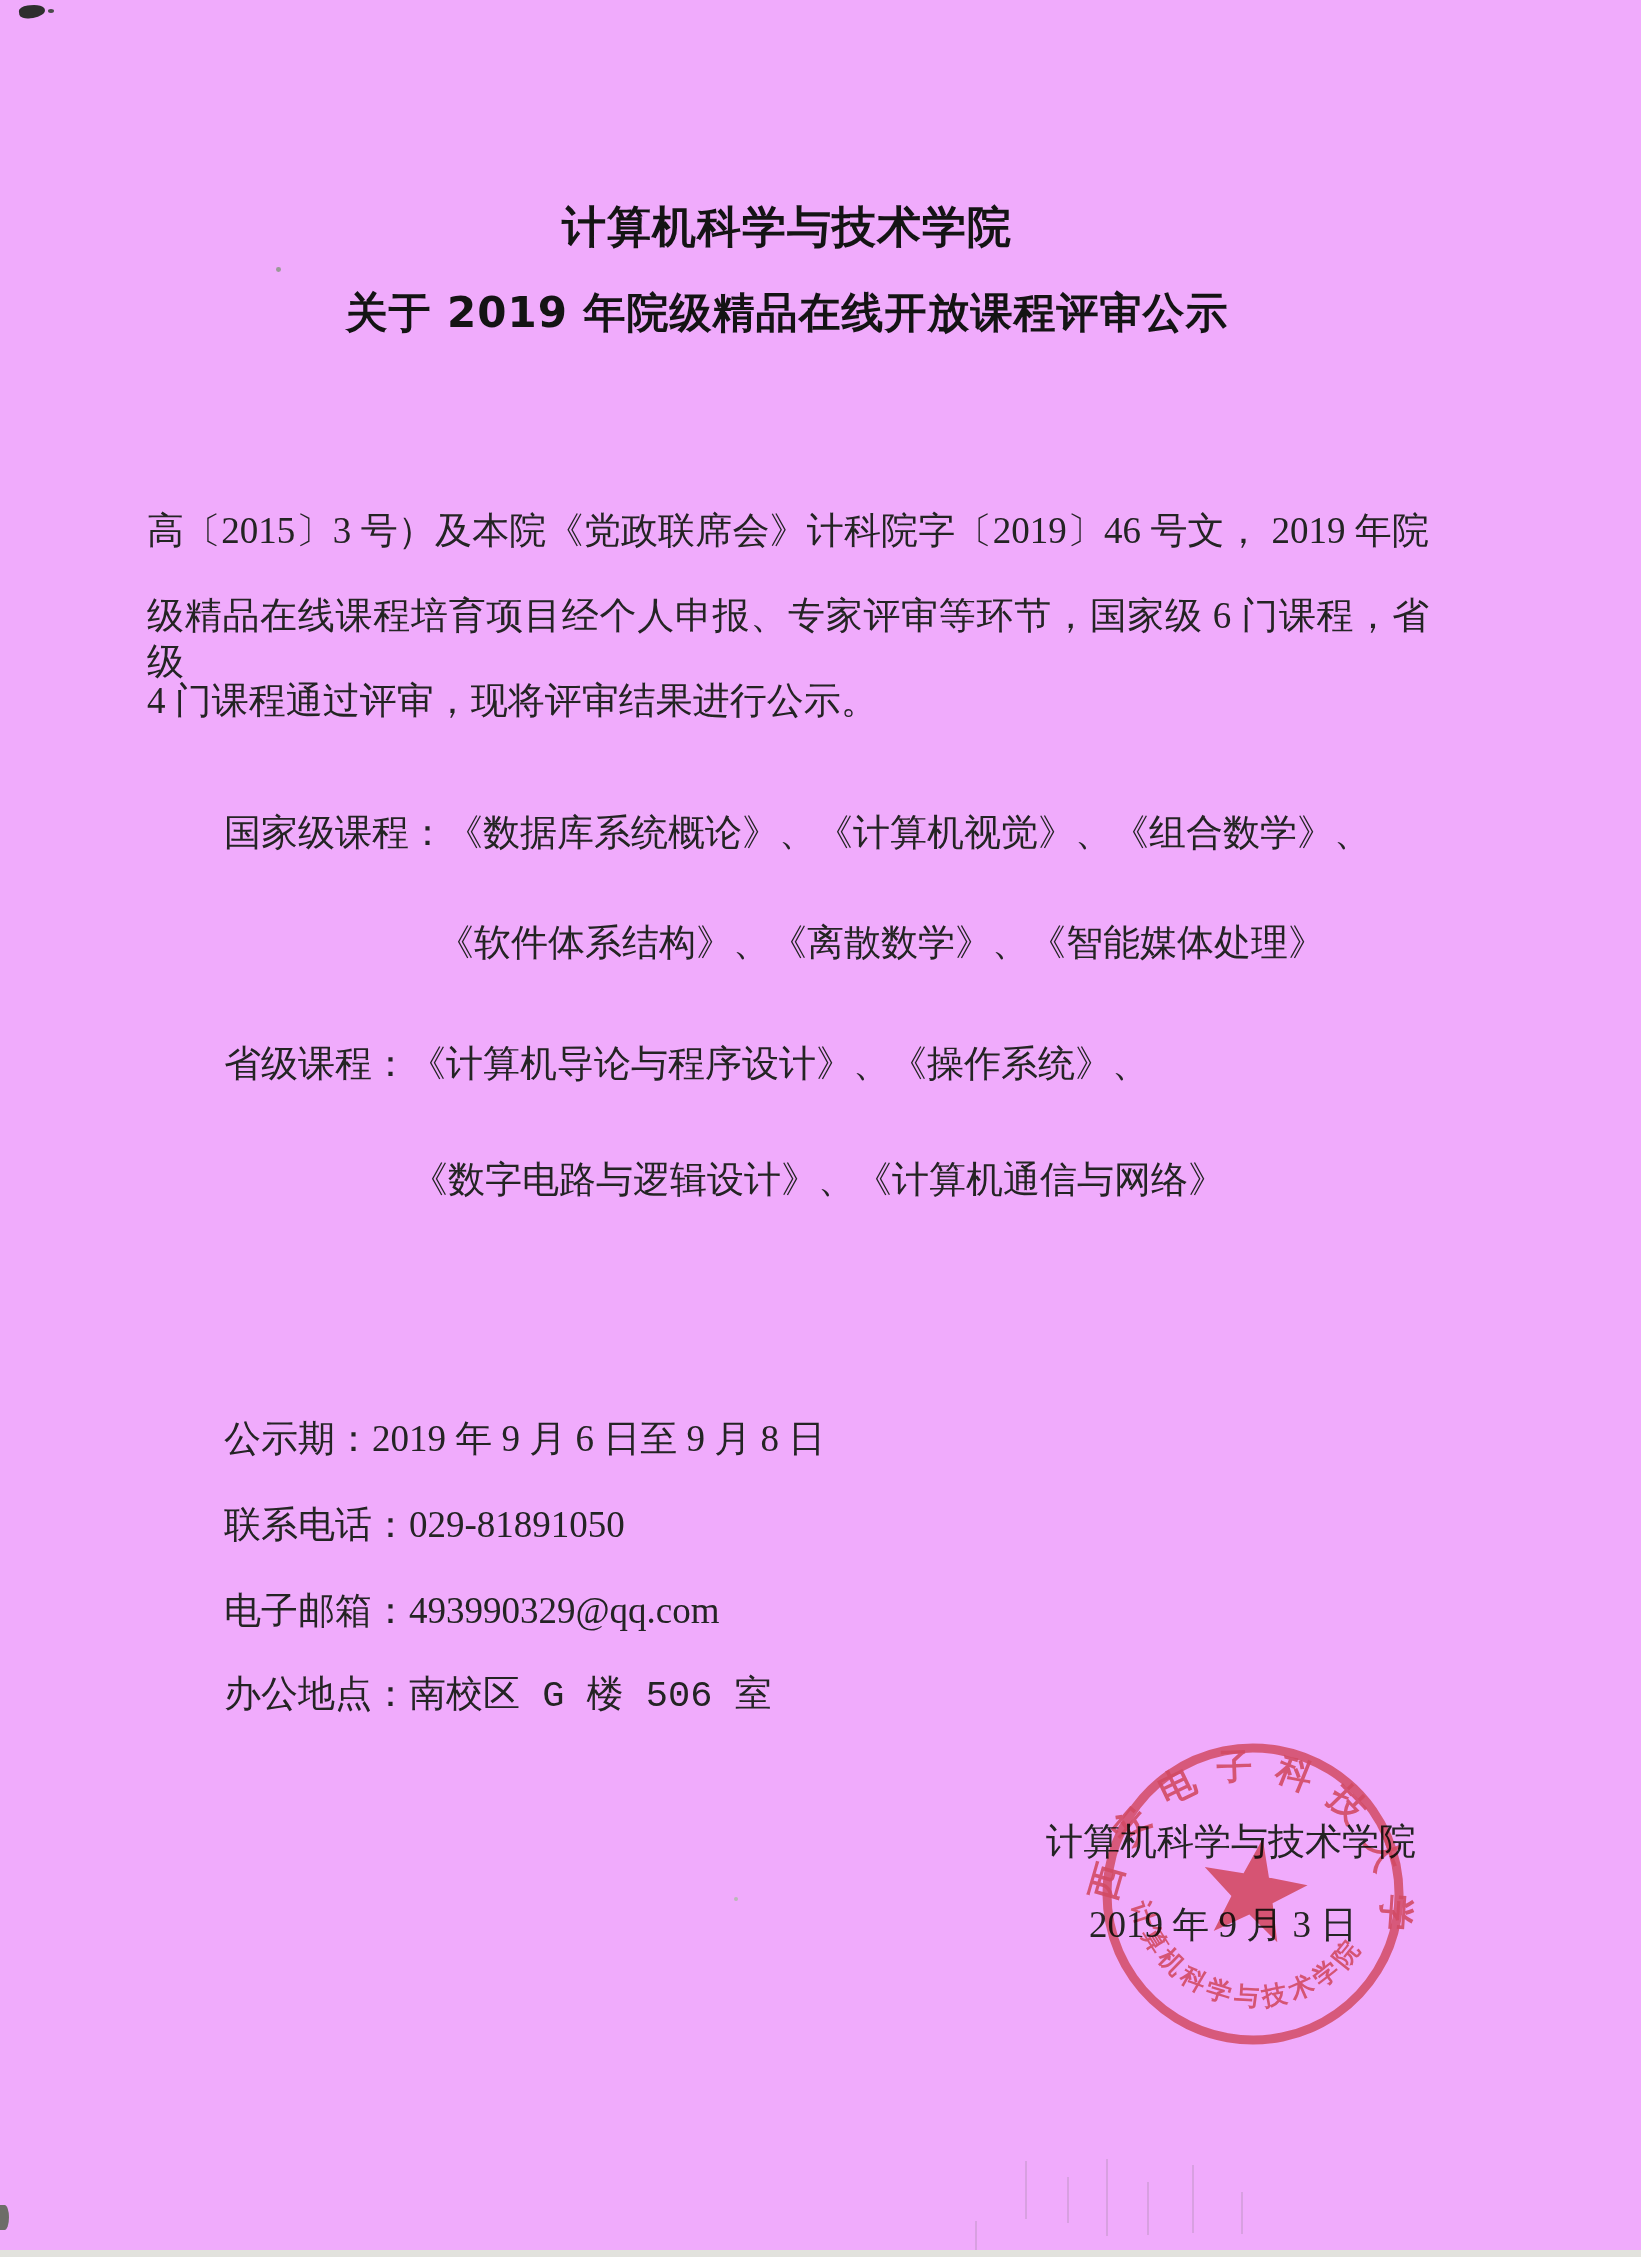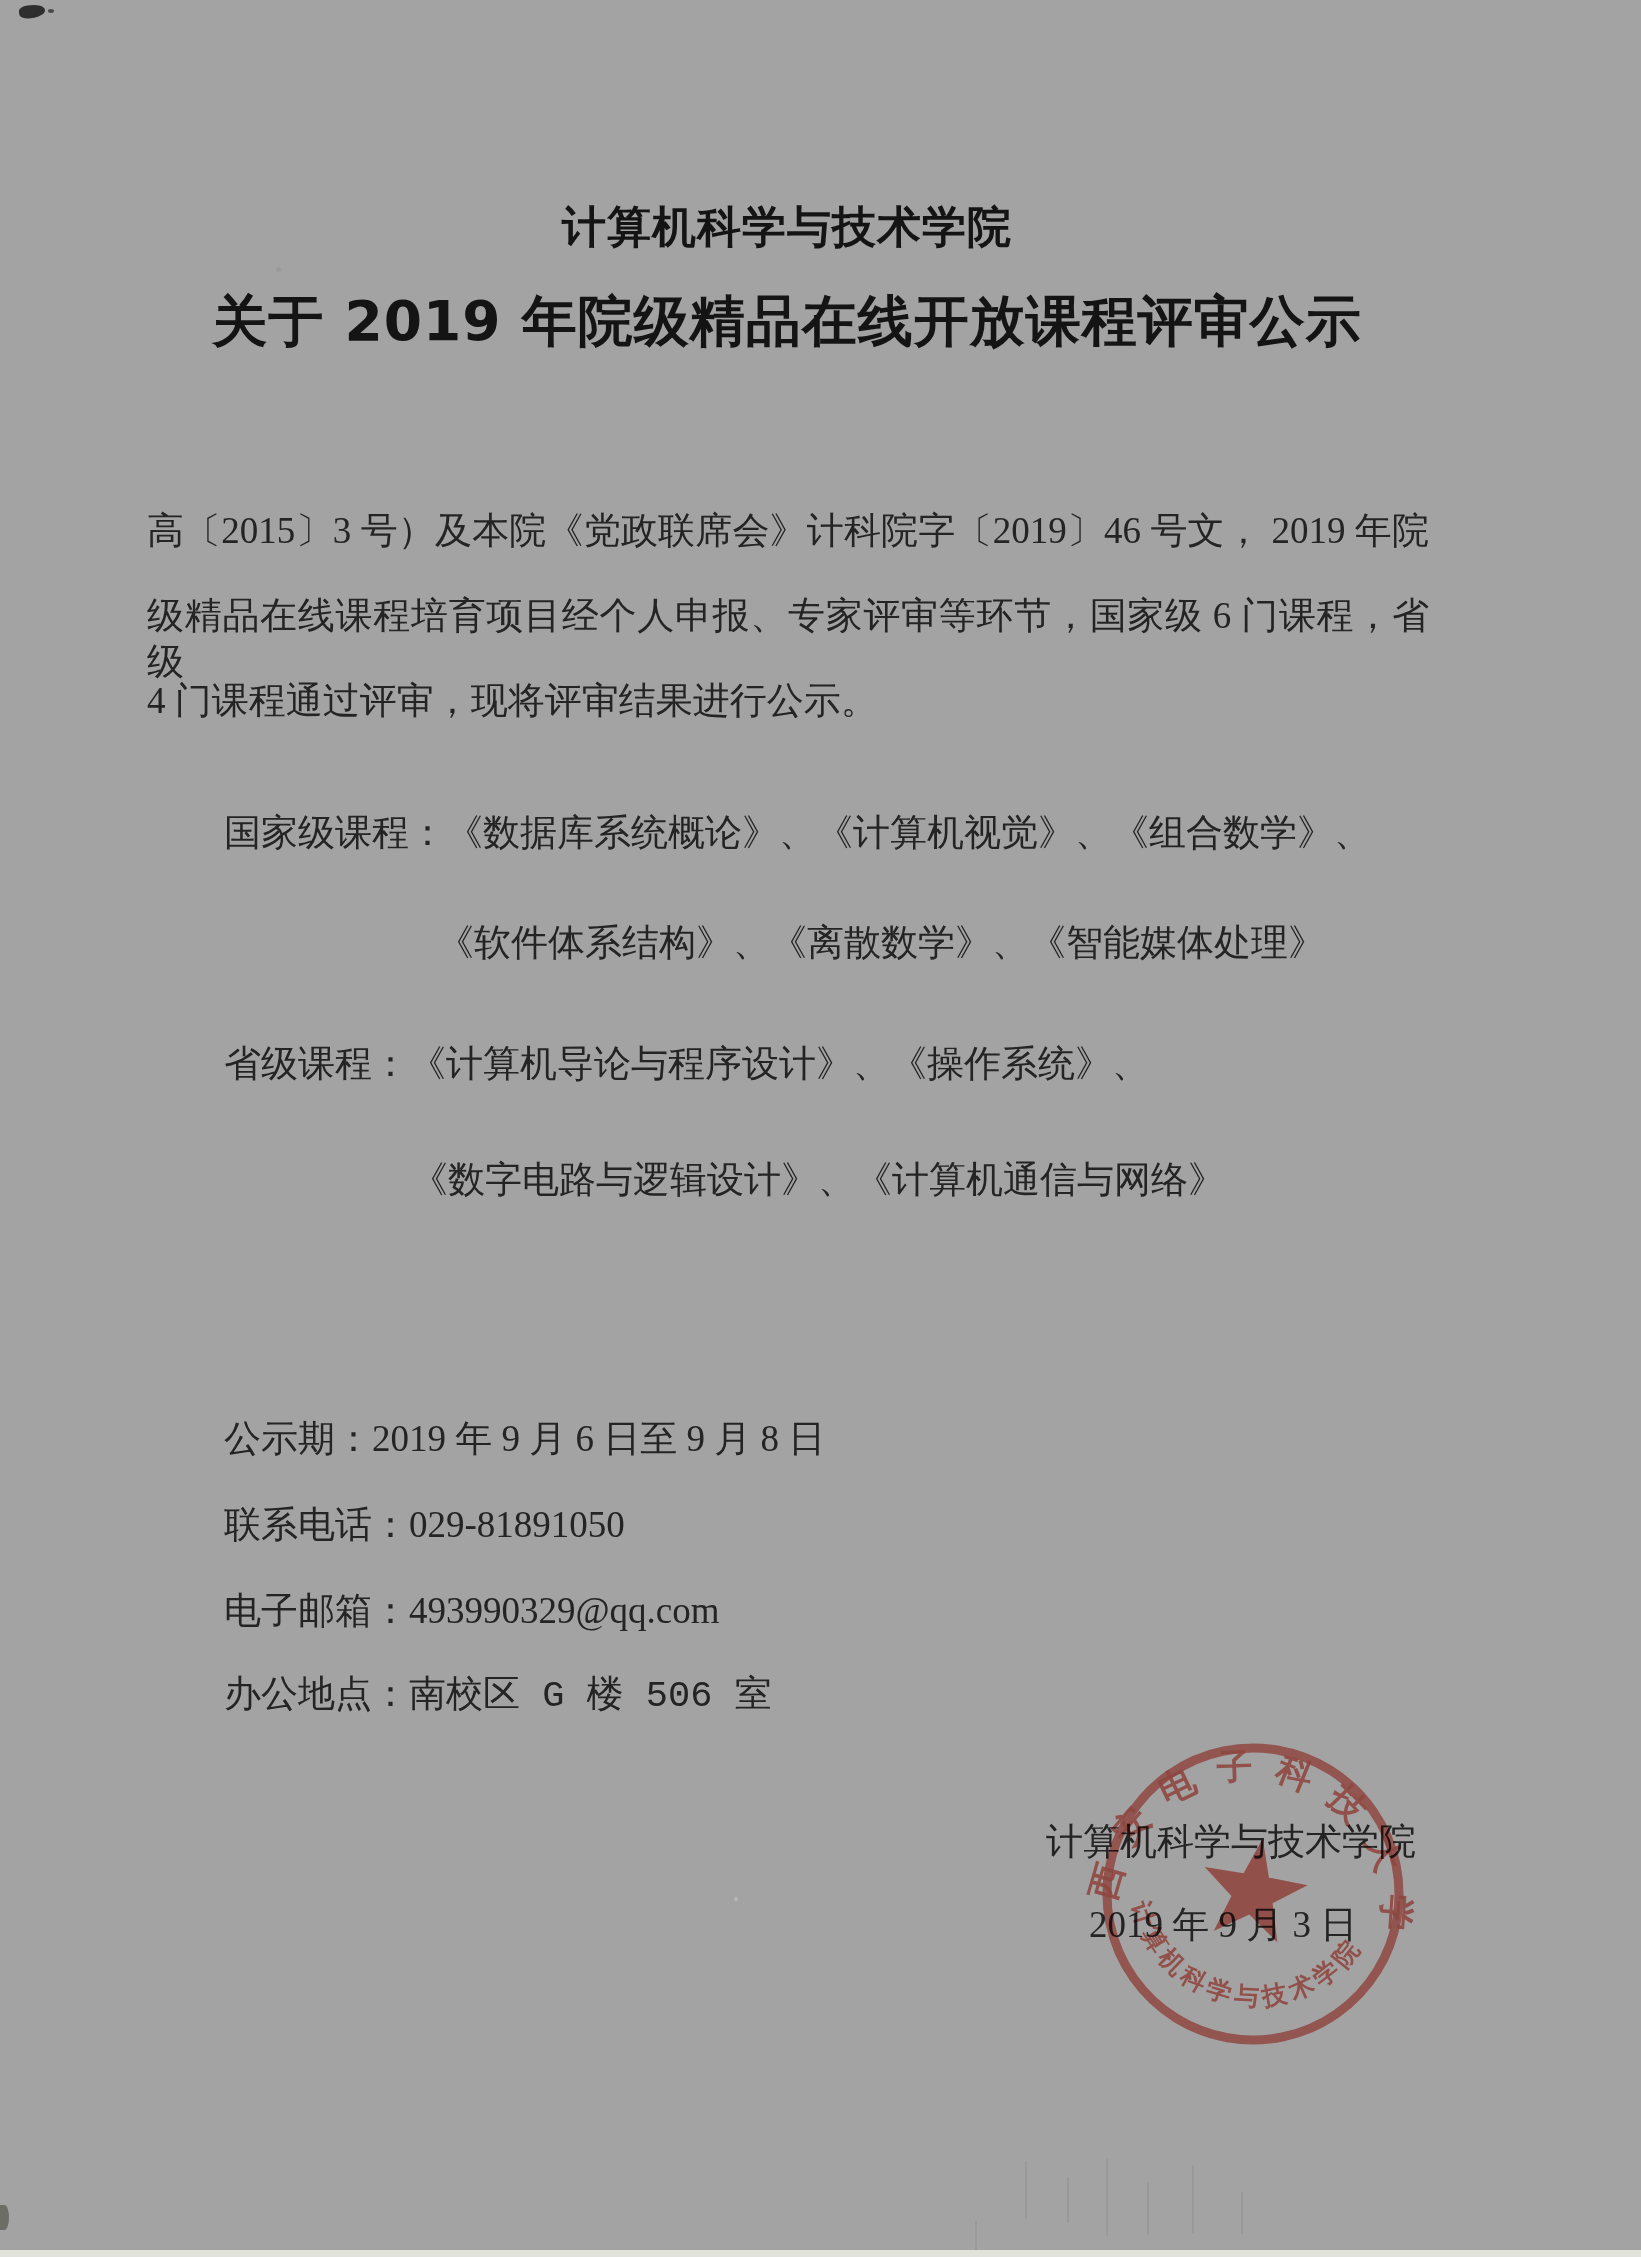--- a/index.html
+++ b/index.html
@@ -1,21 +1,21 @@
 <!DOCTYPE html>
 <html><head>
 <meta charset="utf-8">
 <style>
   html,body{margin:0;padding:0;background:#888;}
   *{box-sizing:border-box;}
   .page{
     position:relative;
     width:1641px;height:2257px;
     margin:0 auto;
-    background:#a3a3a3;
+    background:#f0abfc;
     overflow:hidden;
     font-family:"Liberation Serif","DejaVu Serif",serif;
     color:#222222;
   }
   .line{position:absolute;white-space:nowrap;line-height:1.25;font-size:37px;color:#242424;}
   .heading{
     position:absolute;left:145px;width:1284px;text-align:center;
     font-family:"DejaVu Sans","Liberation Sans",sans-serif;
     font-weight:700;color:#141414;white-space:nowrap;
   }
@@ -49,21 +49,21 @@
   .s5{left:1192px;top:2165px;height:68px;}
   .s6{left:975px;top:2221px;height:29px;}
   .s7{left:1241px;top:2192px;height:42px;}
 </style>
 </head>
 <body>
 
 <div class="page">
 
   <div class="heading" style="top:198px;font-size:44px;letter-spacing:1px;">计算机科学与技术学院</div>
-  <div class="heading" style="top:285px;font-size:55px;letter-spacing:1px;">关于 2019 年院级精品在线开放课程评审公示</div>
+  <div class="heading" style="top:285px;font-size:42px;letter-spacing:1px;">关于 2019 年院级精品在线开放课程评审公示</div>
 
   <div class="para" style="top:508px;">高〔2015〕3 号）及本院《党政联席会》计科院字〔2019〕46 号文， 2019 年院</div>
   <div class="para" style="top:593px;">级精品在线课程培育项目经个人申报、专家评审等环节，国家级 6 门课程，省级</div>
   <div class="para plain" style="top:678px;">4 门课程通过评审，现将评审结果进行公示。</div>
 
   <div class="line" style="left:224px;top:804px;margin-top:6px;">国家级课程：《数据库系统概论》、《计算机视觉》、《组合数学》、</div>
   <div class="line" style="left:437px;top:920px;">《软件体系结构》、《离散数学》、《智能媒体处理》</div>
 
   <div class="line" style="left:224px;top:1041px;">省级课程：《计算机导论与程序设计》、《操作系统》、</div>
   <div class="line" style="left:411px;top:1157px;">《数字电路与逻辑设计》、《计算机通信与网络》</div>

